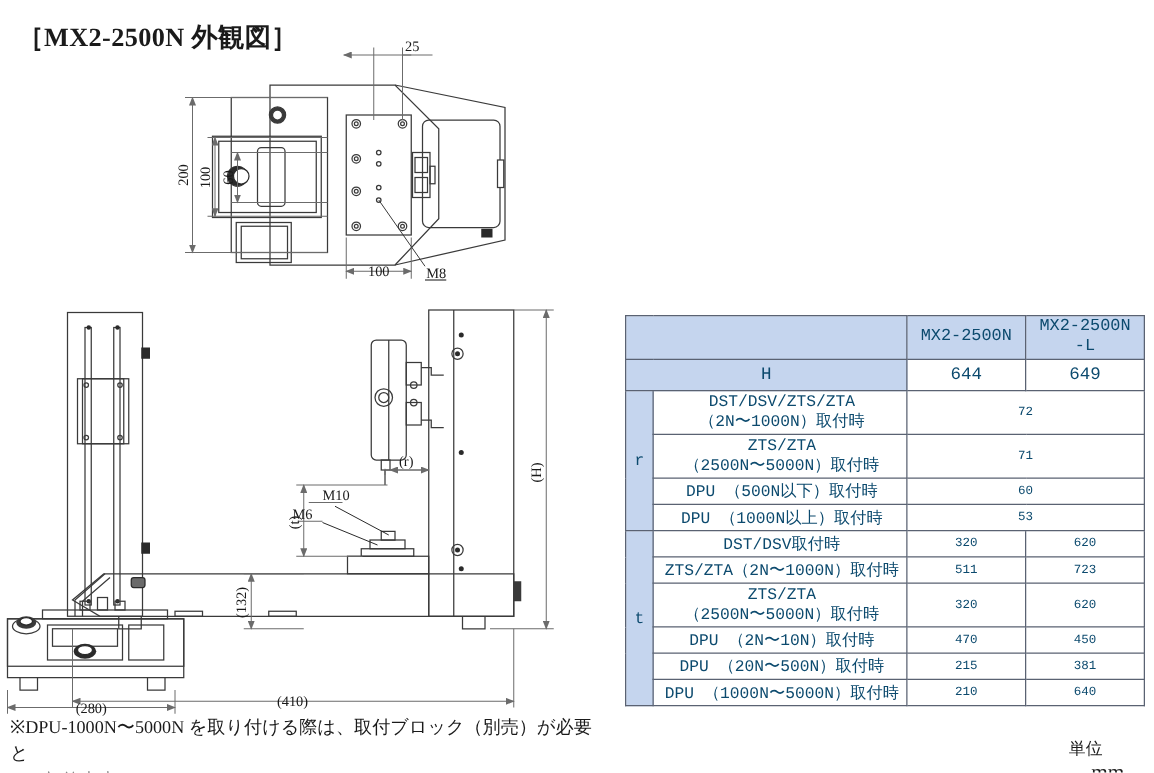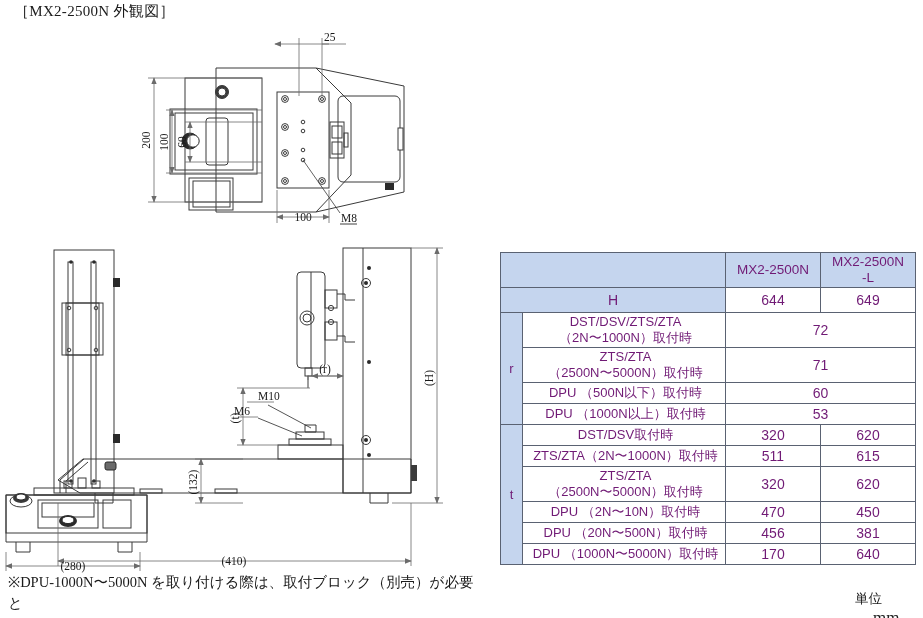--- a/index.html
+++ b/index.html
@@ -19,24 +19,24 @@
     position: absolute;
     inset: 0;
     width: 923px;
     height: 618px;
   }
 
   
   #page-title {
     position: absolute;
     left: 14px;
-    top: 2px;
+    top: 16px;
     font-family: "Liberation Serif", "DejaVu Serif", serif;
-    font-weight: normal;
-    font-size: 15px;
+    font-weight: bold;
+    font-size: 21px;
     letter-spacing: 0.3px;
     white-space: nowrap;
   }
 
   
   #drawings {
     position: absolute;
     left: 0;
     top: 0;
   }
@@ -57,42 +57,42 @@
   #spec-table-wrap {
     position: absolute;
     left: 500px;
     top: 252px;
     width: 415px;
   }
   table.spec {
     border-collapse: collapse;
     width: 415px;
     table-layout: fixed;
-    font-family: Liberation Sans, sans-serif;
+    font-family: Liberation Mono, monospace;
     font-size: 13px;
-    color: #701a75;
+    color: #0c4a6e;
   }
   table.spec td, table.spec th {
     border: 1.3px solid #5a6272;
     padding: 1px 4px;
     vertical-align: middle;
     font-weight: normal;
   }
   .hdr-fill { background: #c5d5ee; }
   .sec-fill { background: #c5d5ee; }
   .ctr { text-align: center; }
   .lft { text-align: center; padding-left: 7px !important; }
   .model-hdr { text-align: center; line-height: 16px; font-size: 13.5px; }
   .hrow td { height: 22px; font-size: 14px; }
   .secletter {
     text-align: center;
     font-size: 13px;
     width: 22px;
   }
-  .num { text-align: center; font-size: 14px; }
+  .num { text-align: center; font-size: 10px; }
   .two-line { line-height: 16px; padding-top: 2px; padding-bottom: 2px; }
   .unit-note {
     position: absolute;
     left: 855px;
     top: 590px;
     font-size: 13.5px;
     font-family: "Liberation Serif", "DejaVu Serif", serif;
   }
   .unit-note .mm { font-size: 17px; padding-left: 18px; }
 </style>
@@ -408,43 +408,43 @@
 
         <tr>
           <td class="sec-fill secletter" rowspan="6">t</td>
           <td class="lft">DST/DSV取付時</td>
           <td class="num">320</td>
           <td class="num">620</td>
         </tr>
         <tr>
           <td class="lft">ZTS/ZTA（2N〜1000N）取付時</td>
           <td class="num">511</td>
-          <td class="num">615</td>
+          <td class="num">723</td>
         </tr>
         <tr>
           <td class="lft two-line">
             <span>ZTS/ZTA</span><br>
             <span>（2500N〜5000N）取付時</span>
           </td>
           <td class="num">320</td>
           <td class="num">620</td>
         </tr>
         <tr>
           <td class="lft">DPU （2N〜10N）取付時</td>
           <td class="num">470</td>
           <td class="num">450</td>
         </tr>
         <tr>
           <td class="lft">DPU （20N〜500N）取付時</td>
-          <td class="num">456</td>
+          <td class="num">215</td>
           <td class="num">381</td>
         </tr>
         <tr>
           <td class="lft">DPU （1000N〜5000N）取付時</td>
-          <td class="num">170</td>
+          <td class="num">210</td>
           <td class="num">640</td>
         </tr>
       </tbody>
     </table>
   </div>
 
   <div class="unit-note">
     <span>単位</span><span class="mm">mm</span>
   </div>
 

